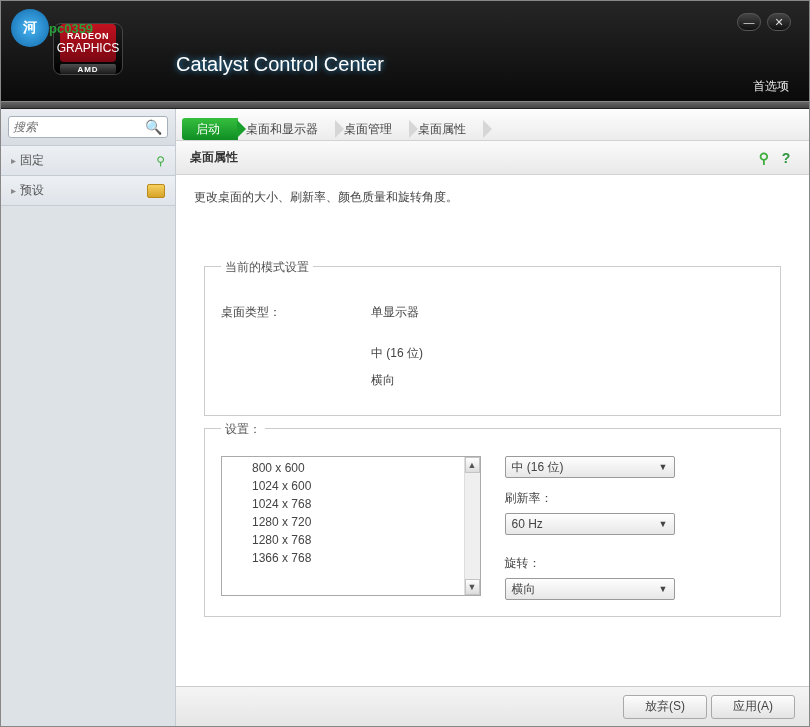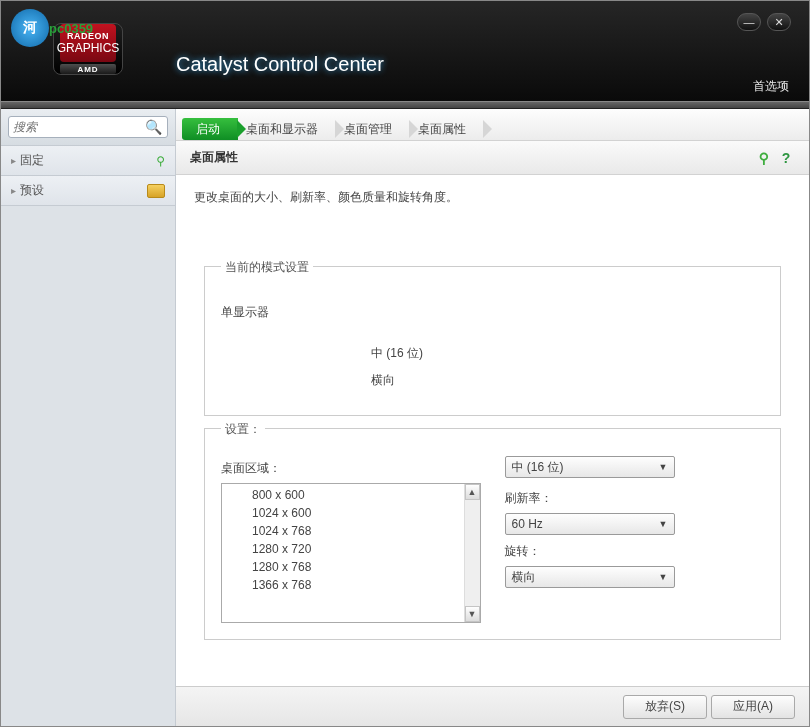--- a/index.html
+++ b/index.html
@@ -128,37 +128,37 @@
       <span class="pin-ico">⚲</span>
       <span class="help-ico">?</span>
     </div>
 
     <div class="content">
       <div class="desc">更改桌面的大小、刷新率、颜色质量和旋转角度。</div>
 
       <div class="panel">
         <div class="panel-title">当前的模式设置</div>
         <div class="kv">
+          <div class="k">桌面类型：</div>
           <div class="v">单显示器</div>
         </div>
         <div class="kv" style="margin-top:24px">
           <div class="k"></div>
           <div class="v">中 (16 位)</div>
         </div>
         <div class="kv">
           <div class="k"></div>
           <div class="v">横向</div>
         </div>
       </div>
 
       <div class="panel">
         <div class="panel-title">设置：</div>
         <div class="settings-row">
           <div class="col">
-            <div class="lbl2">桌面区域：</div>
             <div class="listbox">
               <div class="items">
                 <div class="item">800 x 600</div>
                 <div class="item">1024 x 600</div>
                 <div class="item">1024 x 768</div>
                 <div class="item">1280 x 720</div>
                 <div class="item">1280 x 768</div>
                 <div class="item">1366 x 768</div>
               </div>
               <div class="scrollbar">
@@ -171,21 +171,21 @@
           <div class="col">
             <div class="combo">
               <span class="cv">中 (16 位)</span>
               <span class="dd">▼</span>
             </div>
             <div class="lbl2" style="margin-top:12px">刷新率：</div>
             <div class="combo">
               <span class="cv">60 Hz</span>
               <span class="dd">▼</span>
             </div>
-            <div class="lbl2" style="margin-top:8px">旋转：</div>
+            <div class="lbl2" style="margin-top:20px">旋转：</div>
             <div class="combo">
               <span class="cv">横向</span>
               <span class="dd">▼</span>
             </div>
           </div>
         </div>
       </div>
     </div>
 
     <div class="footer">

